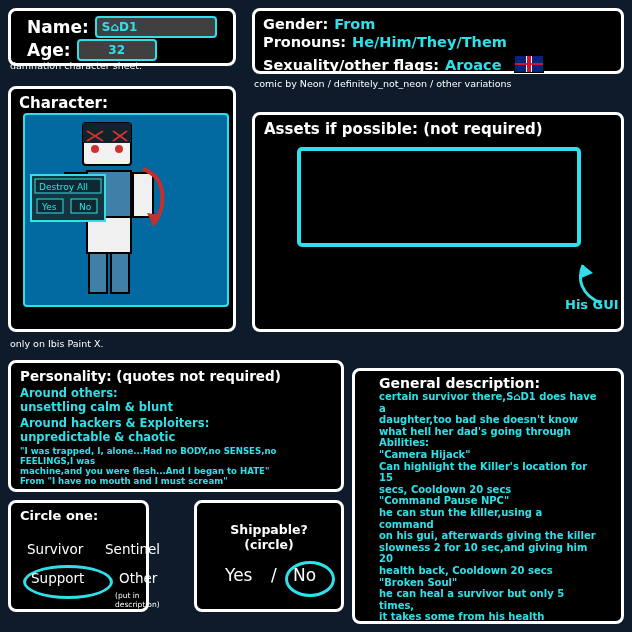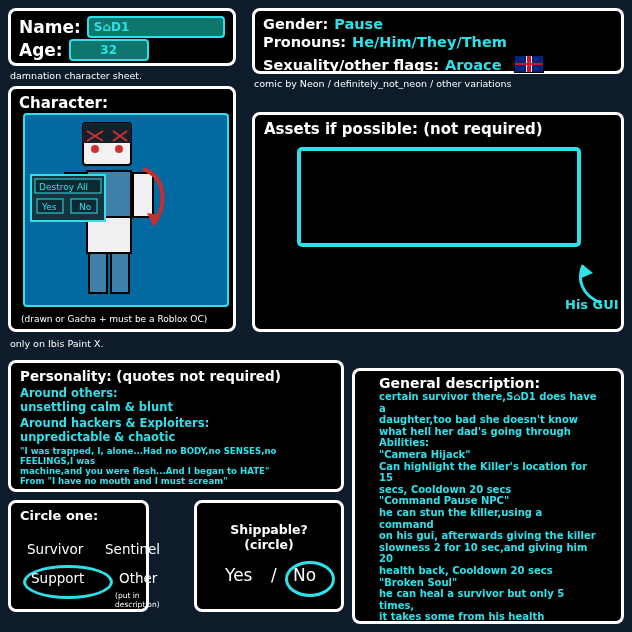--- a/index.html
+++ b/index.html
@@ -12,24 +12,24 @@
   }
   .panel{
     position:absolute;
     background:#000;
     border:3px solid #ffffff;
     border-radius:8px;
     box-sizing:border-box;
   }
 
   
-  #name-age-panel{left:8px;top:8px;width:228px;height:58px;padding:4px 8px;}
+  #name-age-panel{left:8px;top:8px;width:228px;height:58px;padding:4px 16px;}
   .row{display:flex;align-items:center;gap:6px;margin:1px 0;}
   .field-box{
-    background:#0f766e;border:2px solid #2fe0e8;border-radius:4px;
+    background:#404040;border:2px solid #2fe0e8;border-radius:4px;
     height:18px;flex:1;display:flex;align-items:center;padding:0 5px;
     font-weight:bold;color:#2fe0e8;font-size:12px;
   }
   .name-lbl{font-size:17px;font-weight:bold;color:#fff;}
   .age-lbl{font-size:17px;font-weight:bold;color:#fff;}
   .age-box{max-width:66px;flex:none;width:66px;justify-content:center;}
 
   .caption{position:absolute;font-size:9.5px;color:#ffffff;}
 
   
@@ -106,26 +106,26 @@
 <div class="panel" id="name-age-panel">
   <div class="row">
     <span class="name-lbl">Name:</span>
     <span class="field-box">S⌂D1</span>
   </div>
   <div class="row">
     <span class="age-lbl">Age:</span>
     <span class="field-box age-box">32</span>
   </div>
 </div>
-<div class="caption" style="left:10px;top:70px;">damnation character sheet.</div>
+<div class="caption" style="left:10px;top:60px;">damnation character sheet.</div>
 
 <div class="panel" id="gender-panel">
   <div class="gline">
     <span class="k">Gender:</span>
-    <span class="v">Pause</span>
+    <span class="v">From</span>
   </div>
   <div class="gline">
     <span class="k">Pronouns:</span>
     <span class="v">He/Him/They/Them</span>
   </div>
   <div class="gline">
     <span class="k">Sexuality/other flags:</span>
     <span class="v">Aroace</span>
     <span class="flag"></span>
   </div>
@@ -158,21 +158,20 @@
       <text x="14" y="75" fill="#2fe0e8" font-size="9" font-family="DejaVu Sans">Destroy All</text>
       <rect x="12" y="84" width="26" height="14" fill="#0d2a33" stroke="#2fe0e8" stroke-width="1"></rect>
       <text x="17" y="95" fill="#2fe0e8" font-size="9" font-family="DejaVu Sans">Yes</text>
       <rect x="46" y="84" width="26" height="14" fill="#0d2a33" stroke="#2fe0e8" stroke-width="1"></rect>
       <text x="54" y="95" fill="#2fe0e8" font-size="9" font-family="DejaVu Sans">No</text>
 
       <path d="M118 54 C142 62 142 92 128 110" stroke="#c52f2f" stroke-width="4" fill="none"></path>
       <path d="M128 110 L122 98 L136 100 Z" fill="#c52f2f"></path>
     </svg>
   </div>
-  <div class="char-note">(drawn or Gacha + must be a Roblox OC)</div>
 </div>
 
 <div class="panel" id="assets-panel">
   <div class="hdr">Assets if possible: (not required)</div>
   <div class="asset-box"></div>
   <svg class="arrow-svg" width="40" height="46" viewBox="0 0 40 46">
     <path d="M30 44 C10 36 6 20 12 6" stroke="#2fe0e8" stroke-width="3" fill="none"></path>
     <path d="M12 6 L8 20 L22 14 Z" fill="#2fe0e8"></path>
   </svg>
   <div class="gui-label">His GUI</div>

